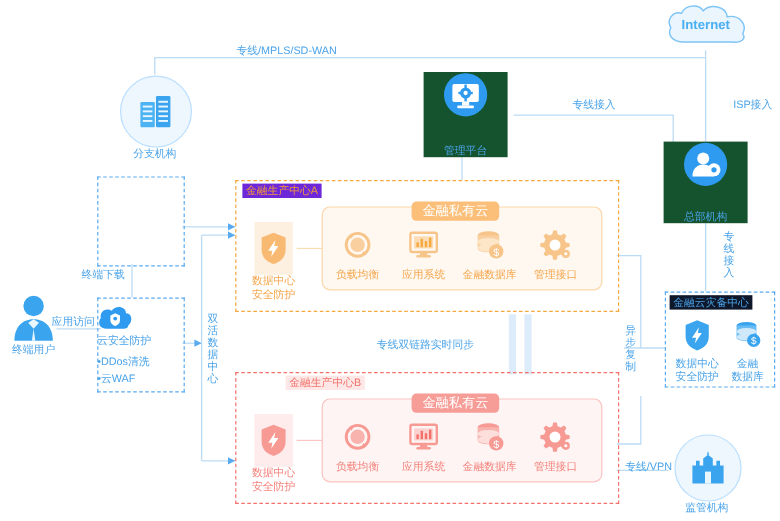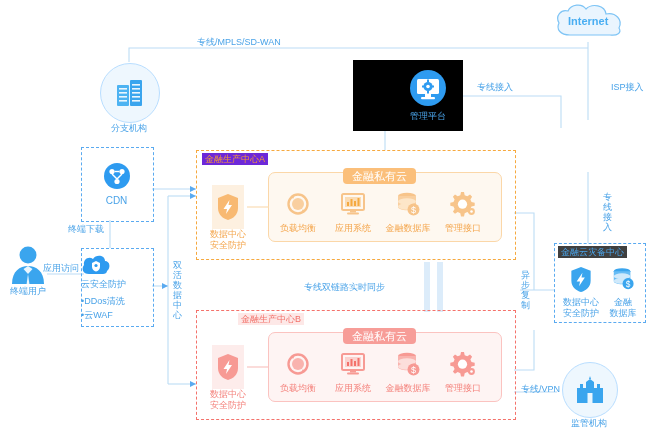--- a/index.html
+++ b/index.html
@@ -15,32 +15,32 @@
   
   .lbl{position:absolute;color:#4aa3e8;font-size:9px;line-height:12px;white-space:nowrap;}
   .lbl.b{font-weight:bold;}
   .lbl-vert{position:absolute;color:#4aa3e8;font-size:9px;line-height:10px;width:11px;
             text-align:center;word-break:break-all;}
   .node-cap{font-size:9px;color:#4aa3e8;text-align:center;line-height:11px;}
 
   
   .circ{position:absolute;border-radius:50%;background:#eef7fe;border:1px solid #b9deff;
         display:flex;align-items:center;justify-content:center;}
-  .sqnode{position:absolute;background:#000000;display:flex;flex-direction:column;
-          align-items:center;justify-content:center;padding-left:40px;}
+  .sqnode{position:absolute;background:#14532d;display:flex;flex-direction:column;
+          align-items:center;justify-content:space-between;}
 
   
   .dash-blue{position:absolute;border:1px dashed #5aaaf0;background:transparent;}
   .dash-orange{position:absolute;border:1px dashed #f6a93f;background:transparent;}
   .dash-red{position:absolute;border:1px dashed #f4726b;background:transparent;}
 
   .zone-title{position:absolute;font-size:9px;line-height:12px;padding:0 3px;}
   .zone-title.o{color:#f2993b;background:#6d28d9;}
   .zone-title.r{color:#f2726b;background:#fde8e7;margin-left:36px;}
-  .zone-title.bl{color:#4aa3e8;background:#404040;}
+  .zone-title.bl{color:#4aa3e8;background:#0f172a;}
 
   
   .cloudcard{position:absolute;border-radius:7px;}
   .cloudcard.o{border:1px solid #fbd7a8;background:#fef8f0;}
   .cloudcard.r{border:1px solid #fbc3c0;background:#fef4f3;}
   .cloudtag{position:absolute;border-radius:4px;font-size:11px;color:#fff;
             padding:2px 9px;line-height:12px;white-space:nowrap;}
   .cloudtag.o{background:#fbbf7a;}
   .cloudtag.r{background:#f79d98;}
 
@@ -149,20 +149,30 @@
       <g fill="#2e9bf0">
         <rect x="18" y="10.5" width="2" height="3"></rect>
           <rect x="18" y="21.5" width="2" height="3"></rect>
         <rect x="13" y="16.5" width="3" height="2"></rect>
           <rect x="22" y="16.5" width="3" height="2"></rect>
       </g>
     </svg>
     <div class="node-cap" style="margin-top:4px;">管理平台</div>
   </div>
 
+  <div class="sqnode" style="left:553px;top:118px;width:70px;height:68px;">
+    <svg width="38" height="38" viewBox="0 0 38 38">
+      <circle cx="19" cy="19" r="18" fill="#2e9bf0"></circle>
+      <circle cx="17" cy="14" r="5" fill="#fff"></circle>
+      <path d="M8 29 C8 21.5 13 19 17 19 C21 19 26 21.5 26 29 Z" fill="#fff"></path>
+      <circle cx="26" cy="23.5" r="5.4" fill="#fff"></circle>
+      <circle cx="26" cy="23.5" r="2.2" fill="#2e9bf0"></circle>
+    </svg>
+    <div class="node-cap" style="margin-top:3px;">总部机构</div>
+  </div>
 
   <div class="circ" style="left:562px;top:362px;width:54px;height:54px;">
     <svg width="32" height="30" viewBox="0 0 32 30">
       <path d="M3 28 L3 13 L6 13 L6 9 L9 9 L9 13 L12 13 L12 7 L16 4 L20 7 L20 13 L23 13 L23 9 L26 9 L26 13 L29 13 L29 28 Z" fill="#3aa5ee"></path>
       <rect x="13.5" y="18" width="5" height="10" fill="#eaf6fe"></rect>
       <path d="M16 1 L17 4 L15 4 Z" fill="#3aa5ee"></path>
     </svg>
   </div>
   <div class="node-cap abs" style="left:554px;top:418px;width:70px;">监管机构</div>
 
@@ -170,36 +180,20 @@
     <svg width="40" height="42" viewBox="0 0 40 42">
       <circle cx="20" cy="12" r="8.5" fill="#3aa5ee"></circle>
       <path d="M4 41 C4 28 12 23 20 23 C28 23 36 28 36 41 Z" fill="#3aa5ee"></path>
       <path d="M20 23 L15.5 26 L20 31 L24.5 26 Z" fill="#eaf6fe"></path>
       <path d="M20 31 L18.6 41 L21.4 41 Z" fill="#eaf6fe"></path>
     </svg>
   </div>
   <div class="node-cap abs" style="left:-2px;top:286px;width:60px;">终端用户</div>
 
   <div class="dash-blue" style="left:81px;top:147px;width:71px;height:73px;"></div>
-  <div class="abs" style="left:81px;top:147px;width:71px;height:73px;">
-    <div style="display:flex;flex-direction:column;align-items:center;justify-content:center;height:100%;">
-      <svg width="28" height="28" viewBox="0 0 28 28">
-        <circle cx="14" cy="14" r="13" fill="#2e9bf0"></circle>
-        <circle cx="9" cy="9.5" r="2.6" fill="#fff"></circle>
-        <circle cx="19" cy="9.5" r="2.6" fill="#fff"></circle>
-        <circle cx="14" cy="19.5" r="2.6" fill="#fff"></circle>
-        <g stroke="#fff" stroke-width="1.4">
-            <path d="M9 12 L14 17"></path>
-            <path d="M19 12 L14 17"></path>
-            <path d="M11.6 9.5 L16.4 9.5"></path>
-          </g>
-      </svg>
-      <div class="node-cap" style="margin-top:5px;font-size:10px;">CDN</div>
-    </div>
-  </div>
 
   <div class="dash-blue" style="left:81px;top:248px;width:71px;height:77px;"></div>
   <div class="abs" style="left:81px;top:248px;width:71px;height:77px;">
     <div style="display:flex;flex-direction:column;align-items:flex-start;padding-top:6px;">
       <svg width="30" height="22" viewBox="0 0 30 22">
         <path d="M8 20 C2 20 0 15 3 11 C2 5 8 2 12 5 C15 0 24 1 24 7 C29 7 30 14 26 17 C26 19 24 20 22 20 Z" fill="#2e9bf0"></path>
         <path d="M15 7 L19 9 L19 13 C19 15.4 17 16.8 15 17.6 C13 16.8 11 15.4 11 13 L11 9 Z" fill="#fff"></path>
         <circle cx="15" cy="11.5" r="1.6" fill="#2e9bf0"></circle>
       </svg>
       <div class="node-cap" style="margin-top:3px;">云安全防护</div>
@@ -364,17 +358,17 @@
     <div class="cap">数据库</div>
   </div>
 
   <div class="lbl" style="left:197px;top:36px;">专线/MPLS/SD-WAN</div>
   <div class="lbl" style="left:477px;top:81px;">专线接入</div>
   <div class="lbl" style="left:611px;top:81px;">ISP接入</div>
   <div class="lbl-vert" style="left:602px;top:192px;">专线接入</div>
   <div class="lbl" style="left:68px;top:223px;">终端下载</div>
   <div class="lbl" style="left:43px;top:262px;">应用访问</div>
   <div class="lbl-vert" style="left:172px;top:260px;">双活数据中心</div>
-  <div class="lbl" style="left:304px;top:281px;">专线双链路实时同步</div>
+  <div class="lbl" style="left:314px;top:281px;">专线双链路实时同步</div>
   <div class="lbl-vert" style="left:520px;top:270px;">异步复制</div>
   <div class="lbl" style="left:521px;top:383px;">专线/VPN</div>
 
 </div>
 
 </body></html>

